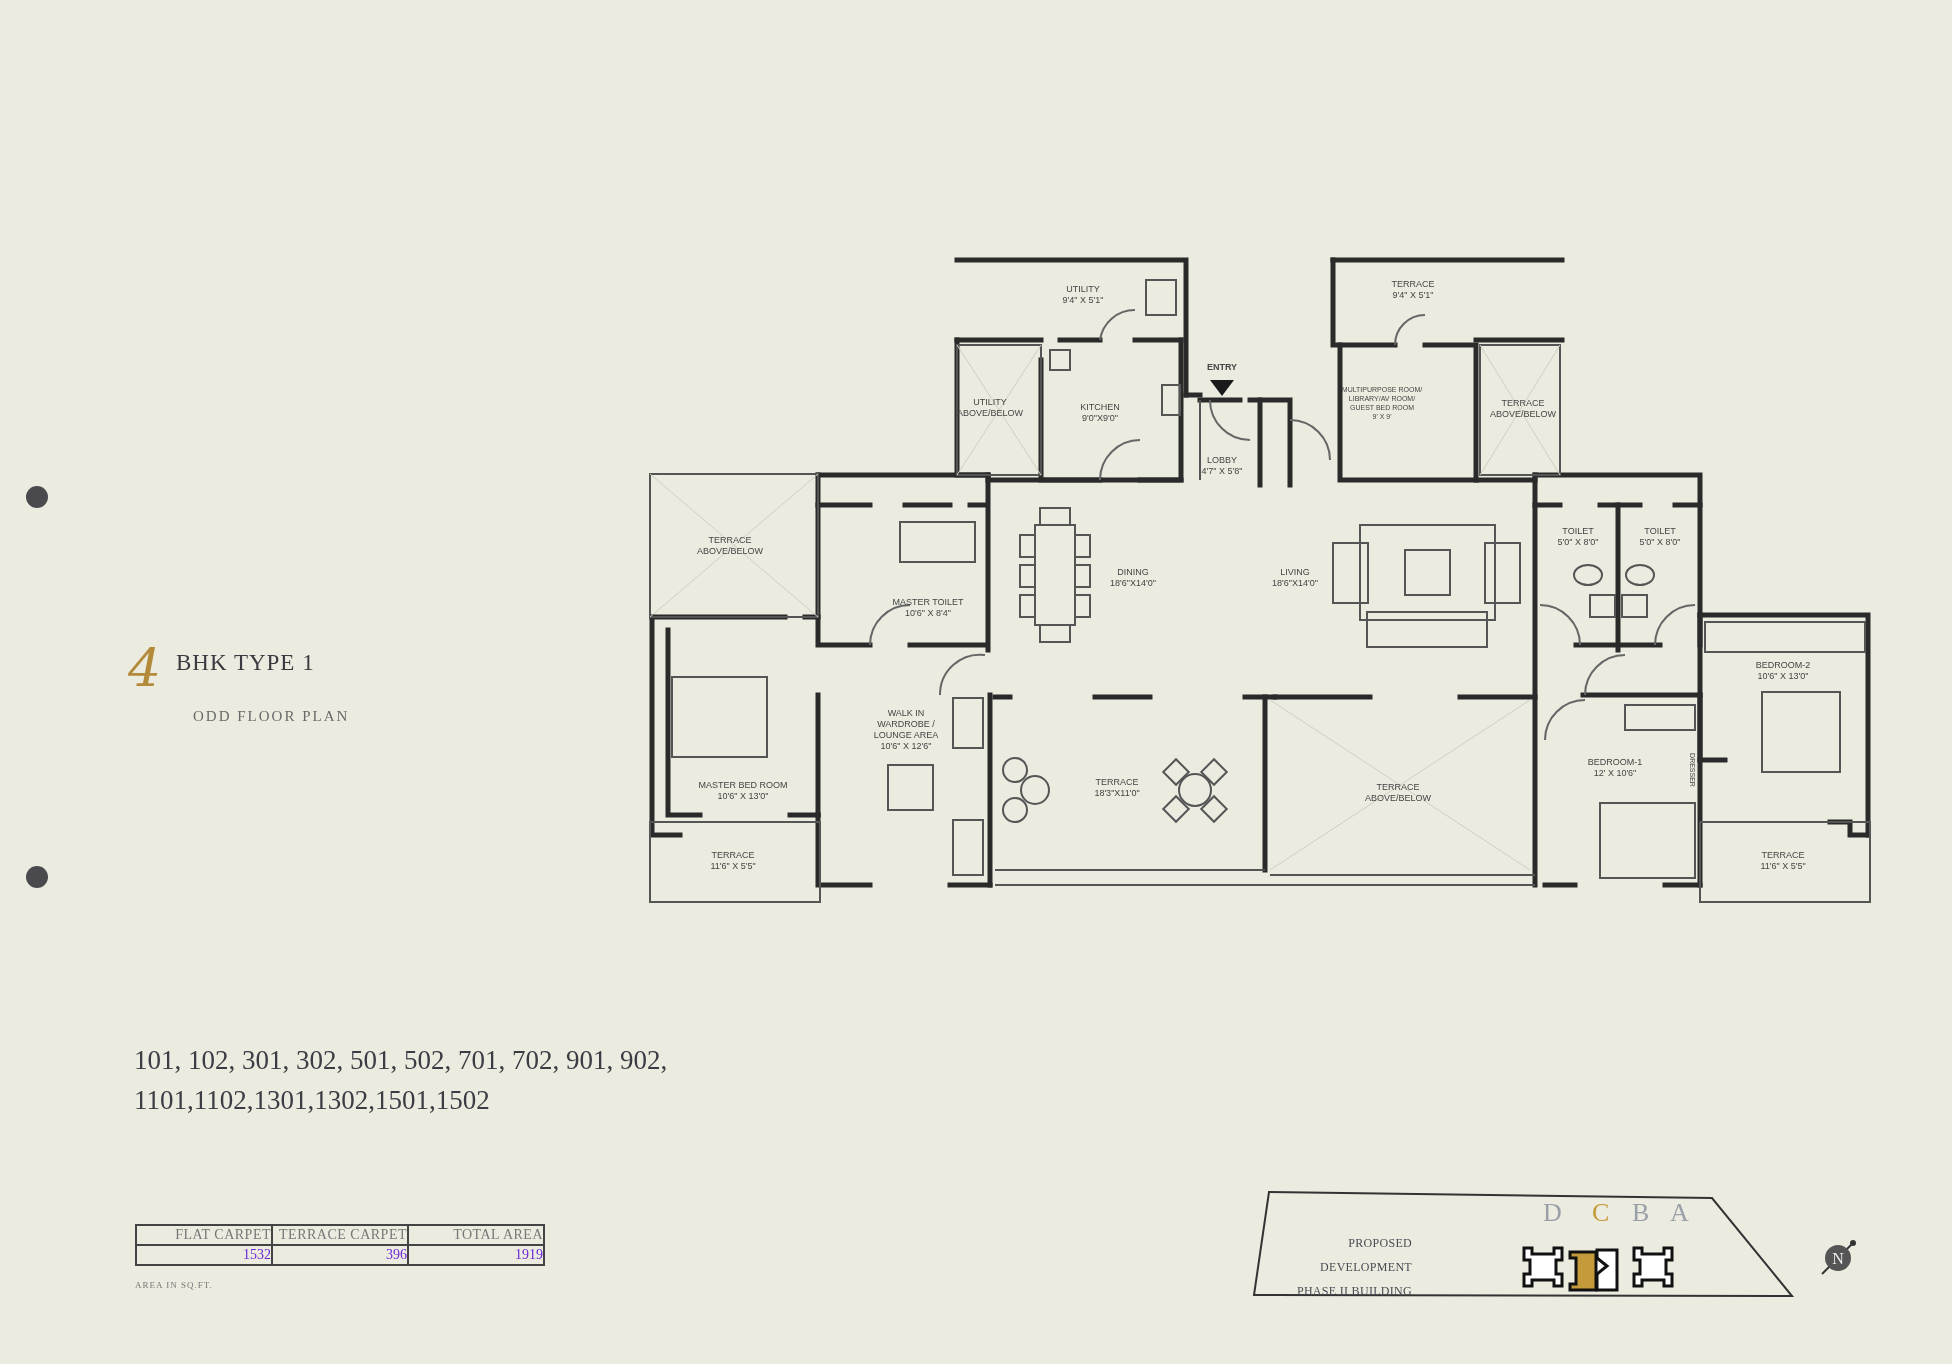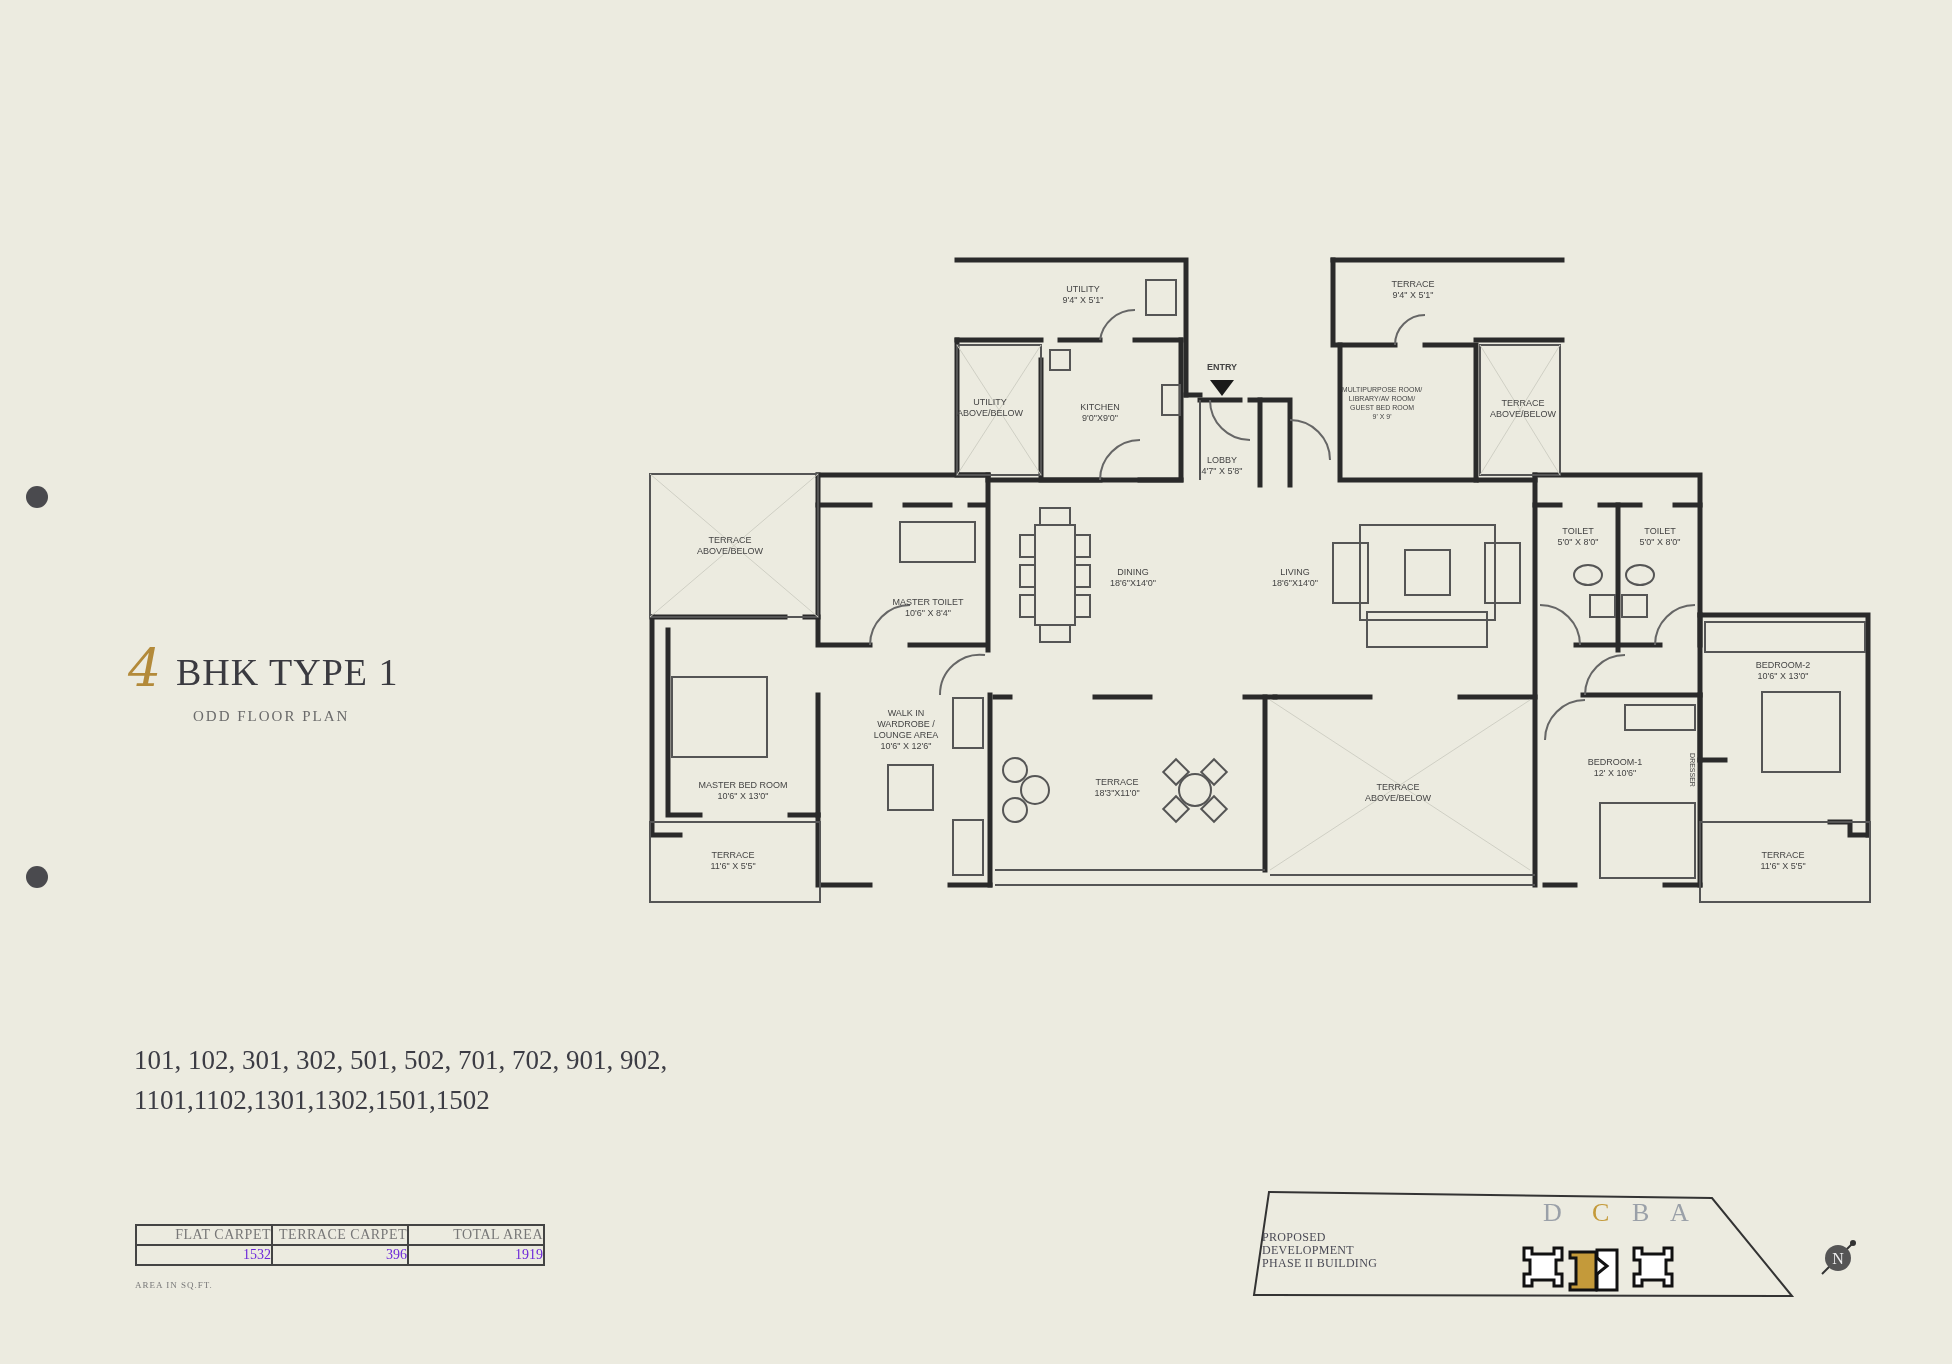--- a/index.html
+++ b/index.html
@@ -6,32 +6,32 @@
   body {
     width:1952px; height:1364px; overflow:hidden;
     background:#ecebe0;
     position:relative;
     font-family:"Liberation Serif", "DejaVu Serif", serif;
     color:#3a3a3f;
   }
   .dot { position:absolute; width:22px; height:22px; border-radius:50%; background:#4a4a4e; }
   .title-wrap { position:absolute; left:128px; top:648px; }
   .title-num { position:absolute; left:0; top:-6px; font-family:"DejaVu Serif", serif; font-style:italic; font-size:52px; color:#b38a3a; line-height:1; }
-  .title-main { position:absolute; left:48px; top:2px; font-size:38px; letter-spacing:1px; white-space:nowrap; color:#3a3a40; }
+  .title-main { position:absolute; left:48px; top:2px; font-size:23px; letter-spacing:1px; white-space:nowrap; color:#3a3a40; }
   .title-sub { position:absolute; left:45px; top:60px; font-size:15px; letter-spacing:2px; color:#6a6a6a; white-space:nowrap;margin-left:20px; }
   .bldg { position:absolute; left:134px; top:1040px; font-size:27px; line-height:40px; color:#3c3c44; }
   .area-table { position:absolute; left:135px; top:1224px; border-collapse:collapse; border:2px solid #444; }
   .area-table th, .area-table td { border:2px solid #444; width:134px; text-align:right; font-weight:normal; font-size:14px; padding:1px 0; }
   .area-table th { color:#777; letter-spacing:0.5px; }
   .area-table td { color:#6d28d9; }
   .area-note { position:absolute; left:135px; top:1280px; font-size:9px; color:#777; letter-spacing:1px; }
   .plan { position:absolute; left:0; top:0; }
   .plan text { font-family:"Liberation Sans", "DejaVu Sans", sans-serif; fill:#444; text-anchor:middle; }
   .keymap { position:absolute; left:1252px; top:1188px; }
-  .keymap-label { position:absolute; left:1262px; top:1231px; width:150px; font-size:12px; text-align:left; color:#4a4a55; line-height:13px; letter-spacing:0.3px; }
+  .keymap-label { position:absolute; left:1262px; top:1231px; width:150px; font-size:12px; text-align:right; color:#4a4a55; line-height:24px; letter-spacing:0.3px; }
   .bletter { position:absolute; top:1198px; font-size:26px; color:#9aa0a8; }
   .bletter.active { color:#c49a3a; }
   .compass { position:absolute; left:1818px; top:1238px; }
 </style>
 </head>
 <body>
 
 <div class="dot" style="left:26px; top:486px;"></div>
 <div class="dot" style="left:26px; top:866px;"></div>
 

